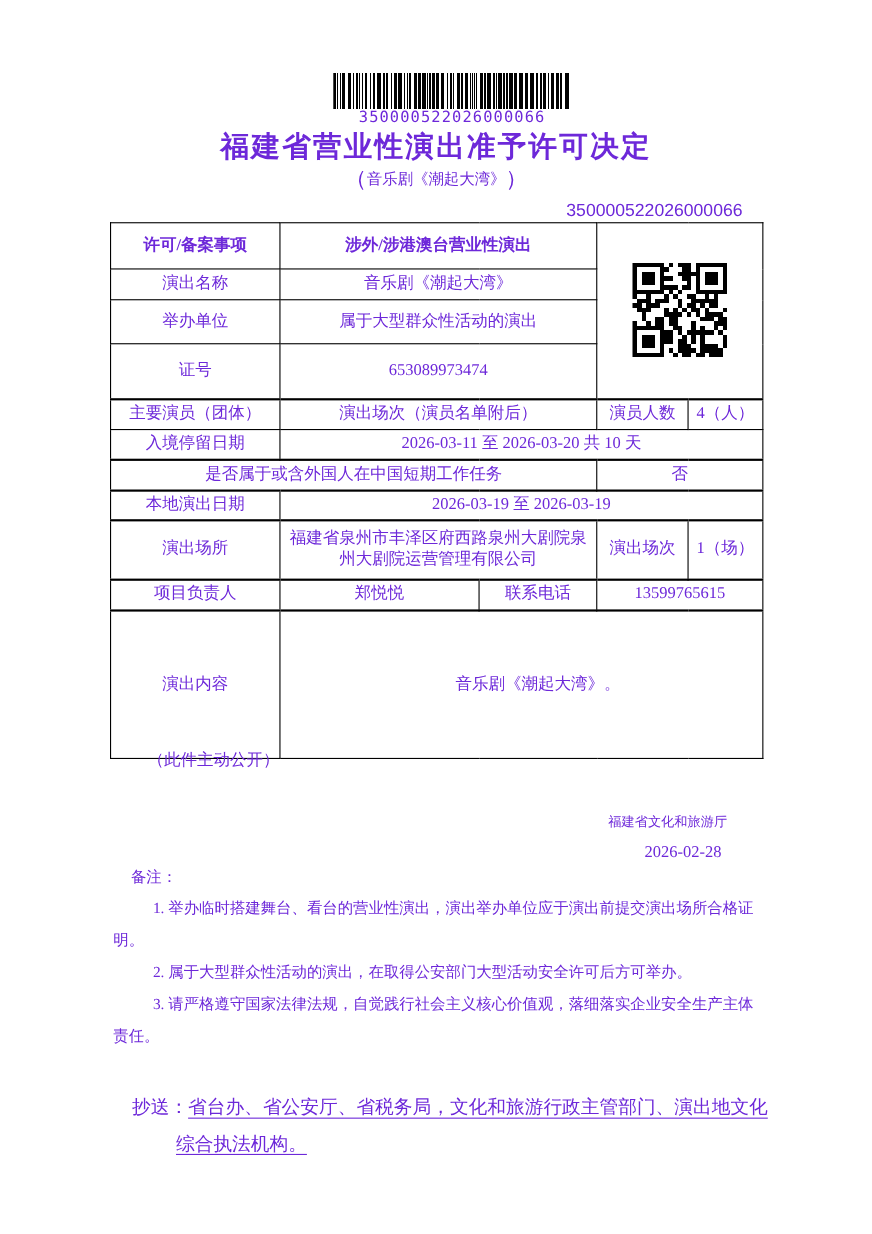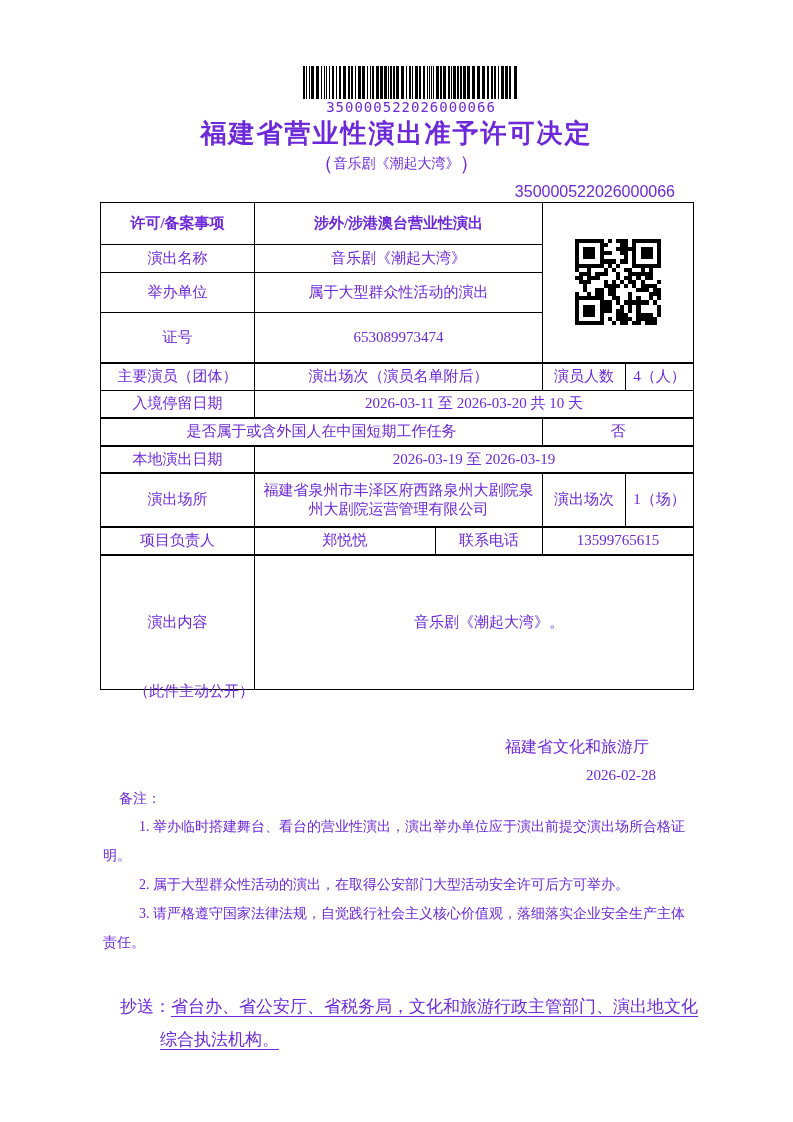--- a/index.html
+++ b/index.html
@@ -45,21 +45,21 @@
   tr.r1{height:42px;font-weight:bold;} tr.r2{height:28px;margin-top:25px;} tr.r3{height:40px;} tr.r4{height:50px;}
   tr.r5{height:28px;} tr.r6{height:27px;} tr.r7{height:28px;} tr.r8{height:27px;}
   tr.r9{height:54px;} tr.r10{height:28px;} tr.r11{height:135px;}
   tr.r5 td,tr.r7 td,tr.r8 td,tr.r9 td,tr.r10 td,tr.r11 td{border-top-width:2px;}
   td.venue-cell{padding:2px 22px;line-height:25px;}
   td.content-cell{vertical-align:top;text-align:left;padding:8px 10px;text-indent:30px;}
   td.qr-cell{vertical-align:middle;text-align:center;}
   td.qr-cell svg{display:inline-block;vertical-align:middle;}
   
   .public-note{position:absolute;left:104px;top:681px;font-size:15px;line-height:20px;margin-left:30px;}
-  .issuer{position:absolute;top:736px;right:144px;font-size:16px;line-height:22px;}
+  .issuer{position:absolute;top:736px;right:132px;font-size:12px;line-height:22px;}
   .issue-date{position:absolute;top:765px;right:137px;font-size:15px;line-height:20px;}
   .remarks-label{position:absolute;left:119px;top:789px;font-size:14px;line-height:20px;}
   .remarks{position:absolute;left:103px;top:812px;width:594px;font-size:14px;}
   .remarks .remark-item{text-indent:36px;line-height:29px;margin:0;}
   .cc-block{
     position:absolute;left:120px;top:990px;width:540px;
     font-size:17px;line-height:33px;
     padding-left:40px;text-indent:-40px;box-sizing:content-box;
   }
   .cc-text{text-decoration:underline;text-underline-offset:4px;}

